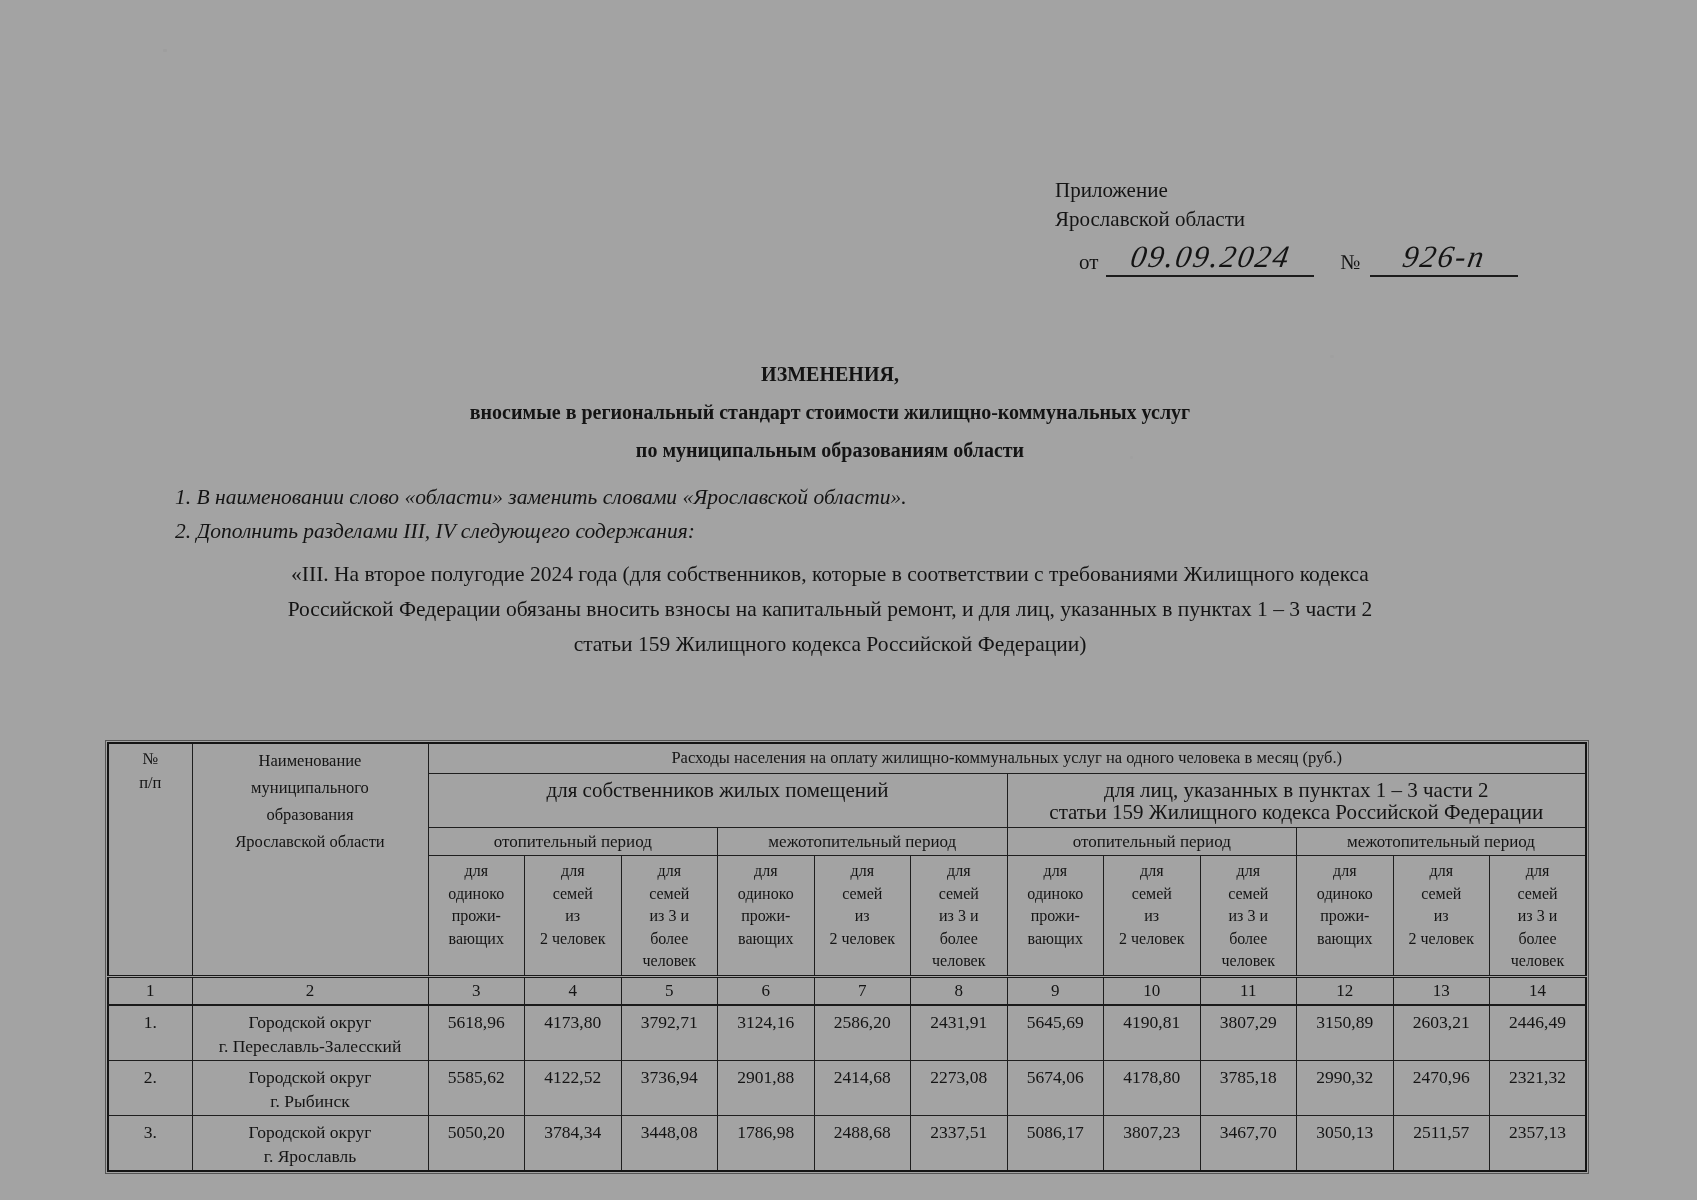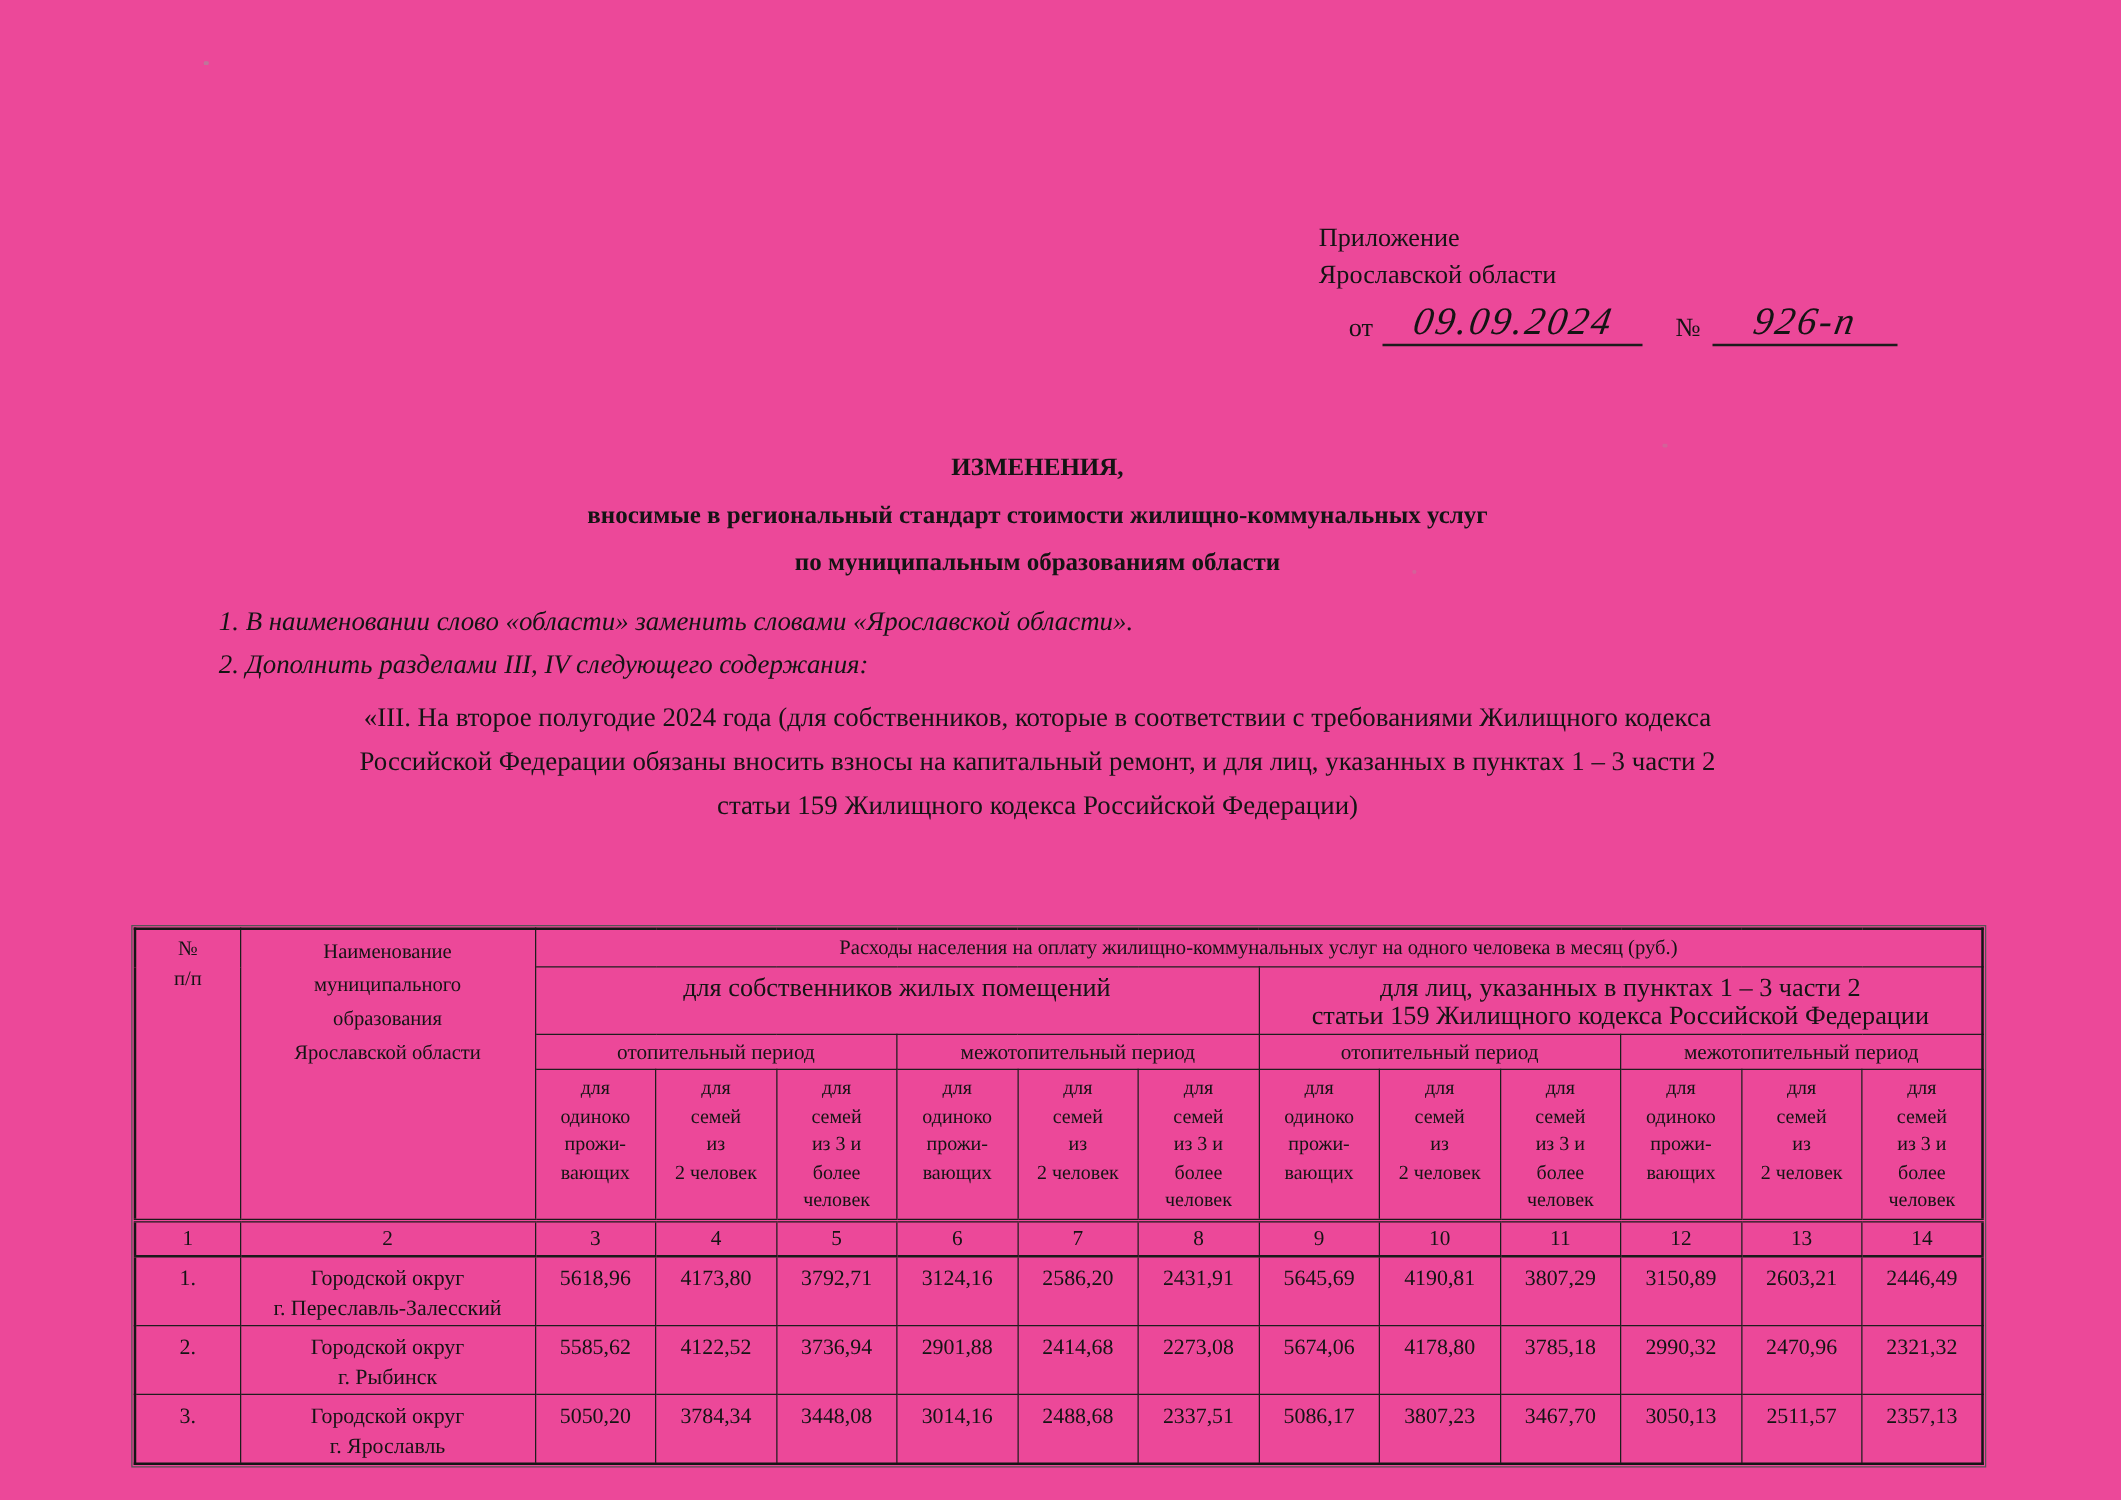--- a/index.html
+++ b/index.html
@@ -1,19 +1,19 @@
 <!DOCTYPE html>
 <html lang="ru"><head>
 <meta charset="utf-8">
 <style>
   html,body{margin:0;padding:0;background:#e8e8e8;}
   .page{
     position:relative;
     width:1697px;height:1200px;
-    background:#ec4899;
+    background:#a3a3a3;
     font-family:"Liberation Serif","DejaVu Serif",serif;
     color:#141414;
     overflow:hidden;
   }
   
   .speck{position:absolute;background:#9a9a9a;opacity:.55;border-radius:1px;}
   .speck.s1{left:163px;top:49px;width:4px;height:3px;}
   .speck.s2{left:1330px;top:355px;width:4px;height:3px;opacity:.3;}
   .speck.s3{left:1130px;top:456px;width:3px;height:3px;opacity:.3;}
 
@@ -276,21 +276,21 @@
       </tr>
       <tr class="r-data">
         <td>3.</td>
         <td class="cell-name">
           <div>Городской округ</div>
           <div>г. Ярославль</div>
         </td>
         <td>5050,20</td>
         <td>3784,34</td>
         <td>3448,08</td>
-        <td>3014,16</td>
+        <td>1786,98</td>
         <td>2488,68</td>
         <td>2337,51</td>
         <td>5086,17</td>
         <td>3807,23</td>
         <td>3467,70</td>
         <td>3050,13</td>
         <td>2511,57</td>
         <td>2357,13</td>
       </tr>
     </tbody>

